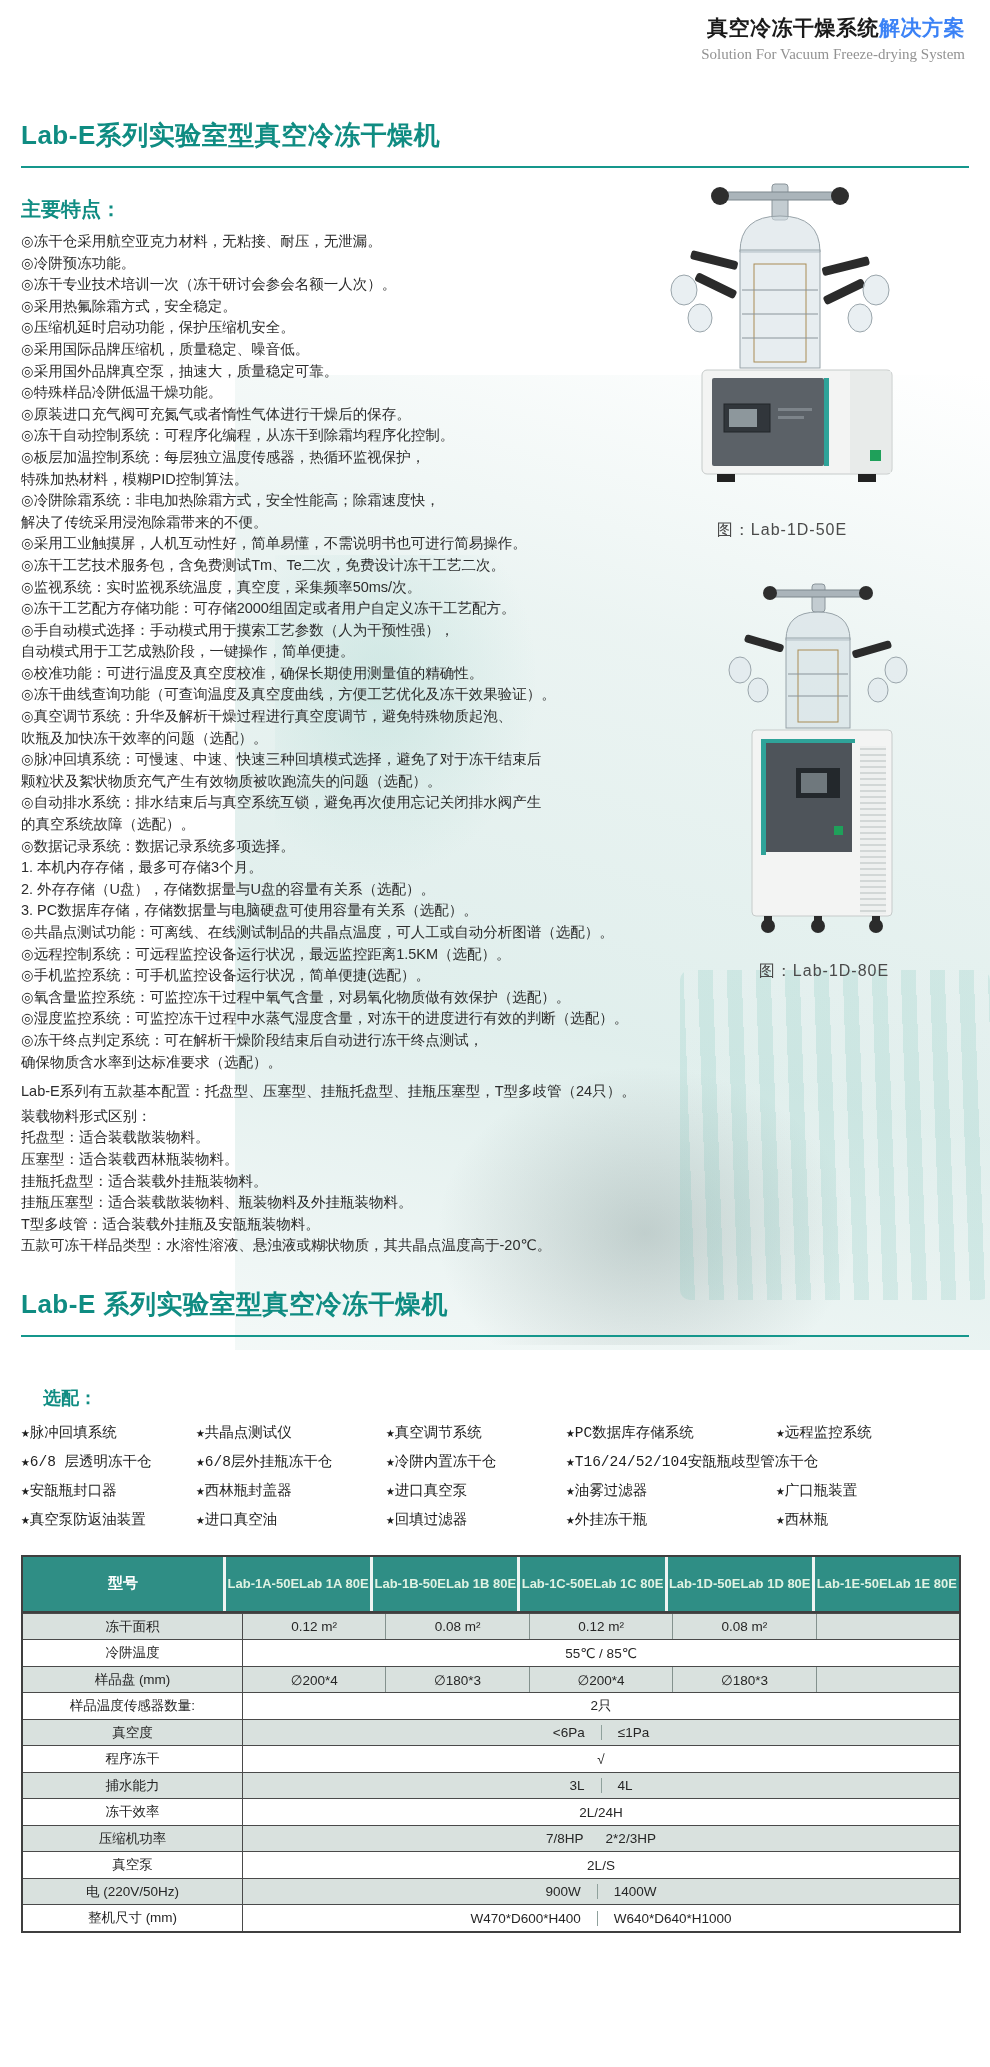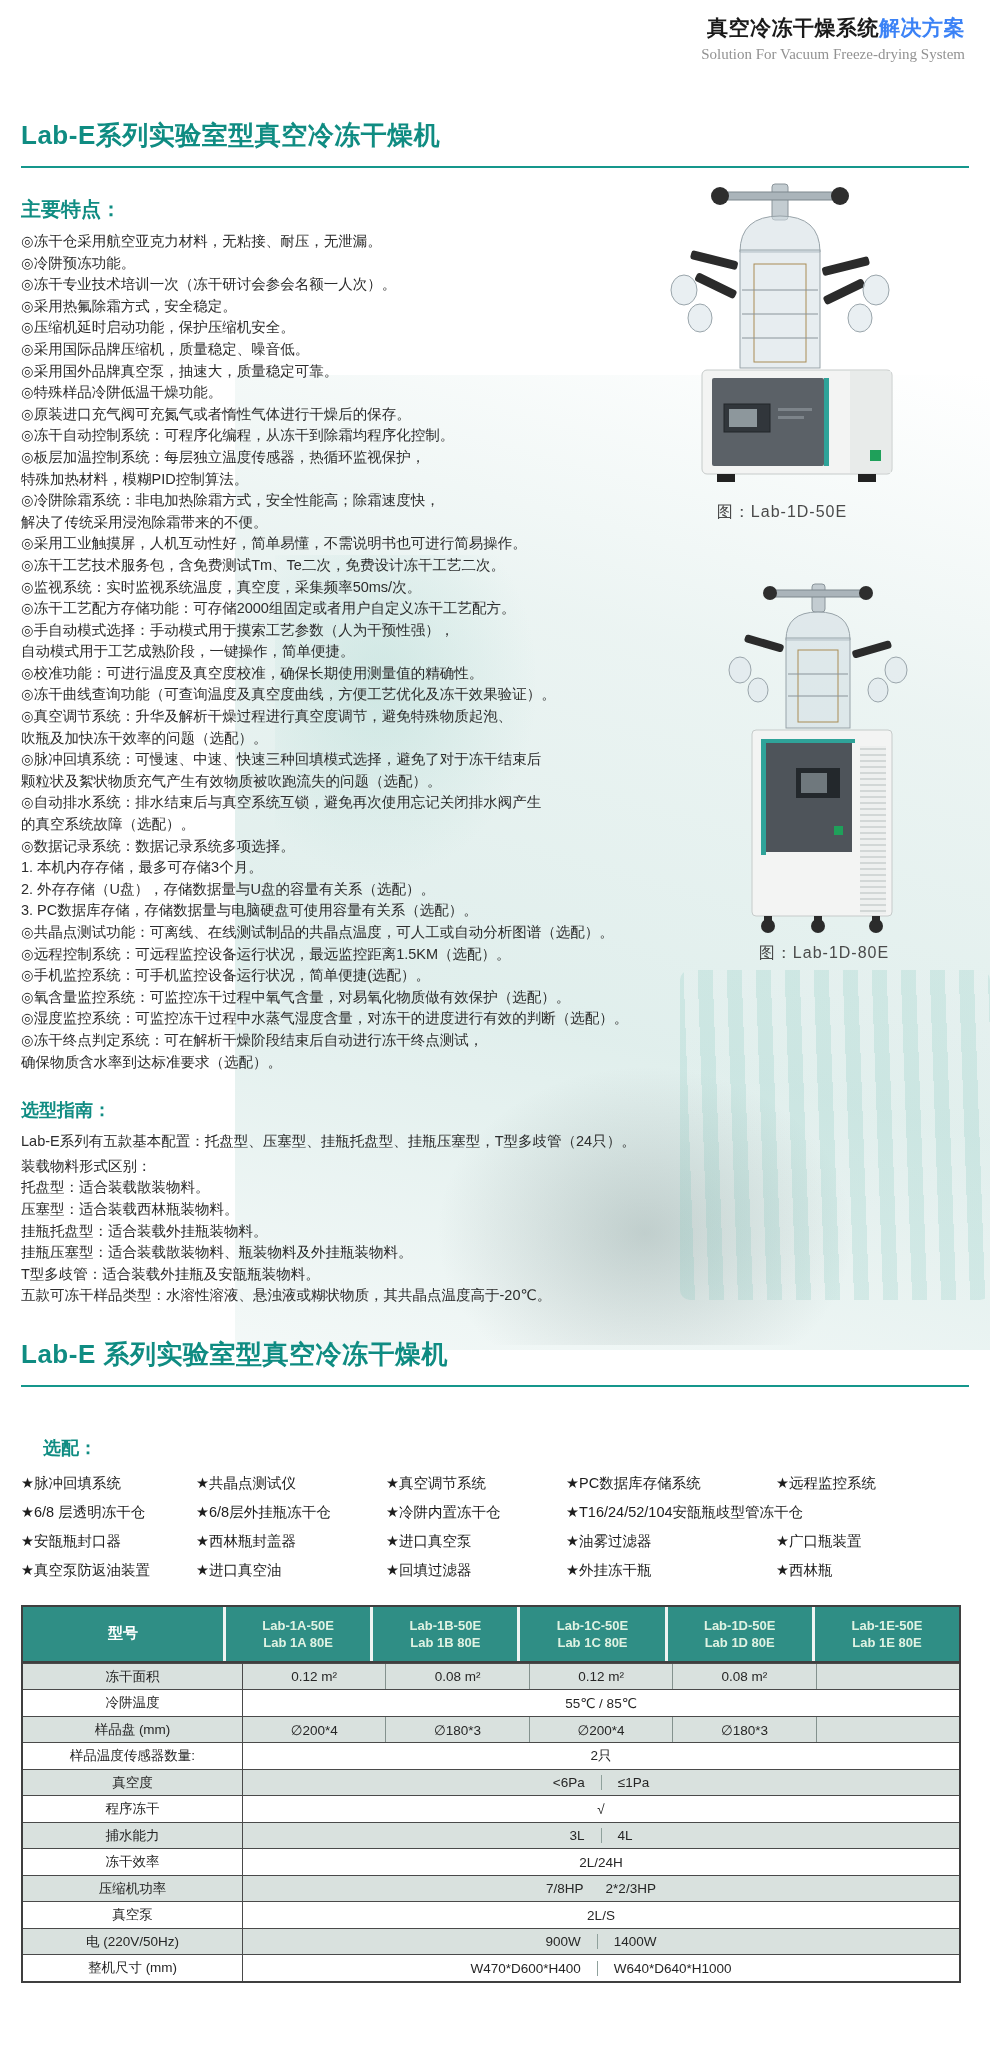--- a/index.html
+++ b/index.html
@@ -32,46 +32,46 @@
   .h-feat{font-size:20px;margin-top:28px;line-height:26px;}
   .h-guide,.h-opt{font-size:18px;margin-top:24px;line-height:26px;}
   .h-opt{margin-top:48px;margin-left:22px;}
   .h-table{font-size:16px;margin-top:52px;line-height:22px;color:#0f8c82;font-weight:bold;}
   .feat-list{margin-top:9px;}
   .feat-line,.guide-line{font-size:14.5px;line-height:21.6px;color:#2c2c2c;white-space:nowrap;}
   .guide-list{margin-top:8px;}
   .guide-line:first-child{margin-bottom:3px;}
   
   .opt-rows{margin-top:8px;}
-  .opt-row{display:grid;grid-template-columns:175px 190px 180px 210px auto;line-height:29px;}
+  .opt-row{display:grid;grid-template-columns:175px 190px 180px 210px auto;line-height:29px;font-family:Liberation Mono, monospace;}
   .opt-item{font-size:14.5px;color:#1d1d1d;white-space:nowrap;}
   .opt-item.span2{grid-column:4 / 6;}
   
   .spec-table{width:940px;margin-top:20px;border:2px solid #3f3f3f;font-size:13.5px;color:#262626;
               background:#fff;box-sizing:border-box;}
   .t-header{display:flex;background:#2f8e85;height:54px;border-bottom:2px solid #3f3f3f;}
   .th-label{width:200px;display:flex;align-items:center;justify-content:center;
             color:#ffffff;font-weight:bold;font-size:15px;}
-  .th-model{flex:1;display:flex;flex-direction:column;align-items:center;justify-content:center;
+  .th-model{flex:1;display:flex;flex-direction:row;align-items:center;justify-content:center;
             color:#dff2e3;font-weight:bold;font-size:13px;line-height:17px;border-left:3px solid #eef4f2;}
   .t-row{display:flex;height:25.5px;border-top:1.5px solid #4a4a4a;}
   .t-row.gray{background:#d9e1de;}
   .t-label{width:220px;display:flex;align-items:center;justify-content:center;
            border-right:1.5px solid #4a4a4a;box-sizing:border-box;}
   .t-cells{flex:1;display:flex;}
   .t-cell{flex:1;display:flex;align-items:center;justify-content:center;border-left:1px solid #84928e;}
   .t-cell:first-child{border-left:none;}
   .t-merged{flex:1;display:flex;align-items:center;justify-content:center;}
   .vdiv{width:1px;height:15px;background:#8fa19c;margin:0 16px;}
   .wgap{width:22px;}
   
   .figure{position:absolute;z-index:1;text-align:center;}
   .fig1{left:632px;top:172px;width:300px;}
   .fig2{left:684px;top:578px;width:280px;}
-  .fig-cap{margin-top:6px;font-size:16px;color:#4a4a4a;letter-spacing:1px;}
+  .fig-cap{margin-top:24px;font-size:16px;color:#4a4a4a;letter-spacing:1px;}
 </style>
 </head>
 <body>
 
 <div class="page">
 
   <div class="bg-photo">
     <div class="bg-glass"></div>
     <div class="bg-scope"></div>
     <div class="bg-tubes"></div>
@@ -125,21 +125,20 @@
         <div class="feat-line">3. PC数据库存储，存储数据量与电脑硬盘可使用容量有关系（选配）。</div>
         <div class="feat-line">◎共晶点测试功能：可离线、在线测试制品的共晶点温度，可人工或自动分析图谱（选配）。</div>
         <div class="feat-line">◎远程控制系统：可远程监控设备运行状况，最远监控距离1.5KM（选配）。</div>
         <div class="feat-line">◎手机监控系统：可手机监控设备运行状况，简单便捷(选配）。</div>
         <div class="feat-line">◎氧含量监控系统：可监控冻干过程中氧气含量，对易氧化物质做有效保护（选配）。</div>
         <div class="feat-line">◎湿度监控系统：可监控冻干过程中水蒸气湿度含量，对冻干的进度进行有效的判断（选配）。</div>
         <div class="feat-line">◎冻干终点判定系统：可在解析干燥阶段结束后自动进行冻干终点测试，</div>
         <div class="feat-line">确保物质含水率到达标准要求（选配）。</div>
       </div>
 
-    <div class="sub-head h-guide">选型指南：</div>
     <div class="guide-list">
         <div class="guide-line">Lab-E系列有五款基本配置：托盘型、压塞型、挂瓶托盘型、挂瓶压塞型，T型多歧管（24只）。</div>
         <div class="guide-line">装载物料形式区别：</div>
         <div class="guide-line">托盘型：适合装载散装物料。</div>
         <div class="guide-line">压塞型：适合装载西林瓶装物料。</div>
         <div class="guide-line">挂瓶托盘型：适合装载外挂瓶装物料。</div>
         <div class="guide-line">挂瓶压塞型：适合装载散装物料、瓶装物料及外挂瓶装物料。</div>
         <div class="guide-line">T型多歧管：适合装载外挂瓶及安瓿瓶装物料。</div>
         <div class="guide-line">五款可冻干样品类型：水溶性溶液、悬浊液或糊状物质，其共晶点温度高于-20℃。</div>
       </div>

